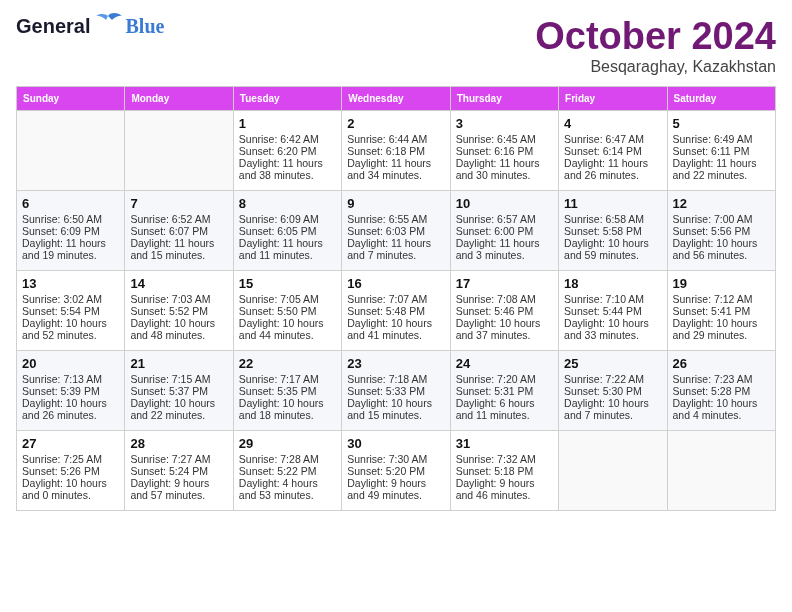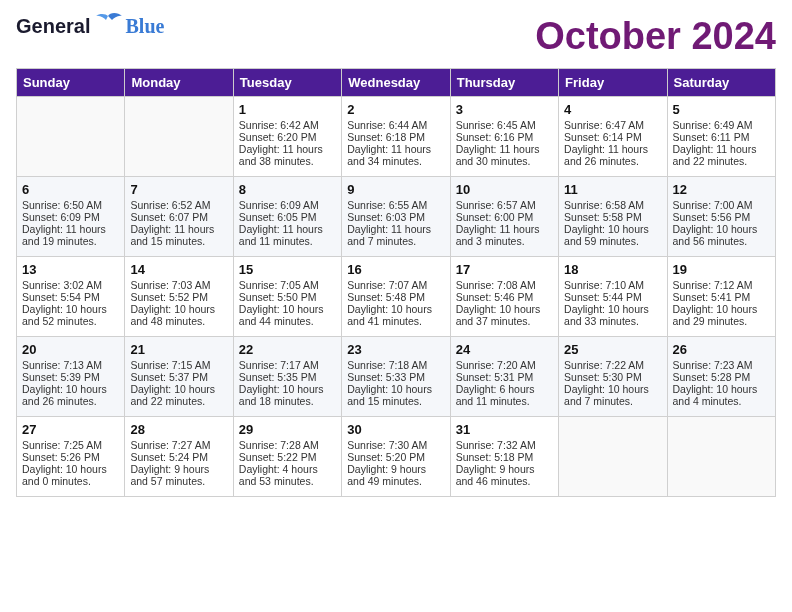--- a/index.html
+++ b/index.html
@@ -28,25 +28,25 @@
     .subtitle {
       font-size: 16px;
       color: #444;
     }
     .calendar-table {
       width: 100%;
       border-collapse: collapse;
       table-layout: fixed;
     }
     .calendar-table th {
-      background: #4c1d95;
+      background: #d946ef;
       color: #fff;
       text-align: left;
       padding: 6px 6px;
-      font-size: 13px;
+      font-size: 10px;
       font-weight: bold;
       border: 1px solid #ccc;
     }
     .calendar-table td {
       vertical-align: top;
       padding: 5px 5px;
       border: 1px solid #d0d0d0;
       font-size: 10.5px;
       color: #333;
       height: 80px;
@@ -95,20 +95,21 @@
       <span class="logo-general">General</span>
       <svg width="28" height="22" viewBox="0 0 28 22" style="margin-left:4px;margin-top:-6px;">
         <path d="M14 4 C16 0, 24 0, 28 4 C24 3, 20 6, 18 8 C16 6, 14 4, 14 4Z" fill="#3a7bd5"></path>
         <path d="M14 4 C12 2, 6 1, 2 4 C6 3, 10 6, 12 8 C13 6, 14 4, 14 4Z" fill="#5599e8"></path>
       </svg>
     </div>
     <span class="logo-blue" style="margin-left:3px;font-family:Liberation Serif, serif;">Blue</span>
   </div>
   <div class="title-block">
     <div class="month-title">October 2024</div>
+    <div class="subtitle">Besqaraghay, Kazakhstan</div>
   </div>
 </div>
 
 <table class="calendar-table">
   <thead>
     <tr>
       <th>Sunday</th>
       <th>Monday</th>
       <th>Tuesday</th>
       <th>Wednesday</th>

